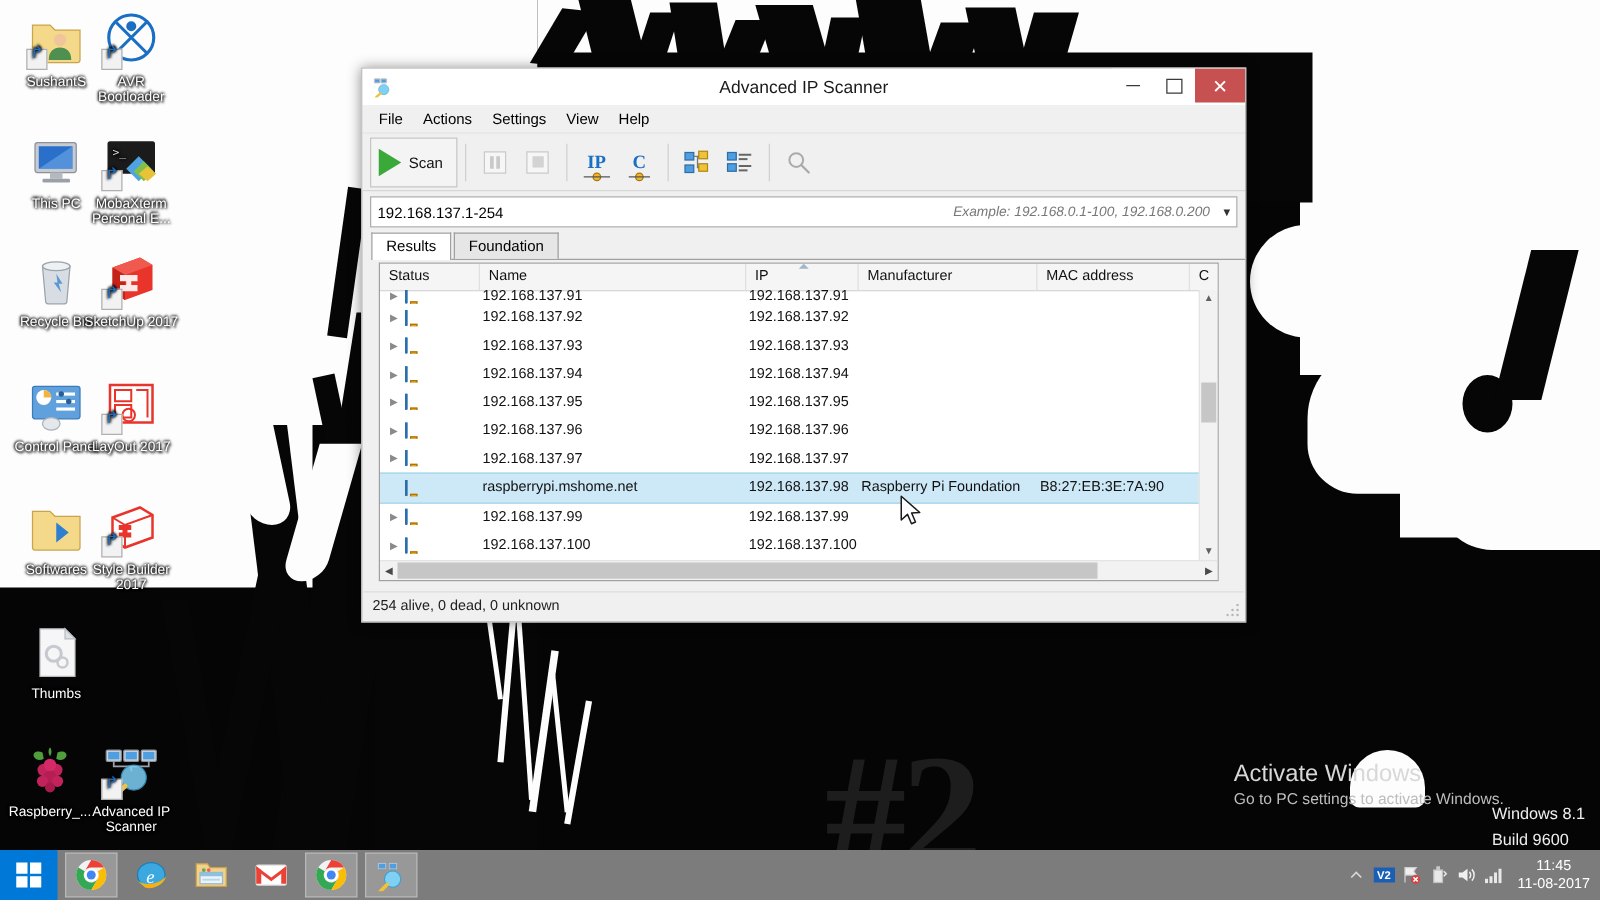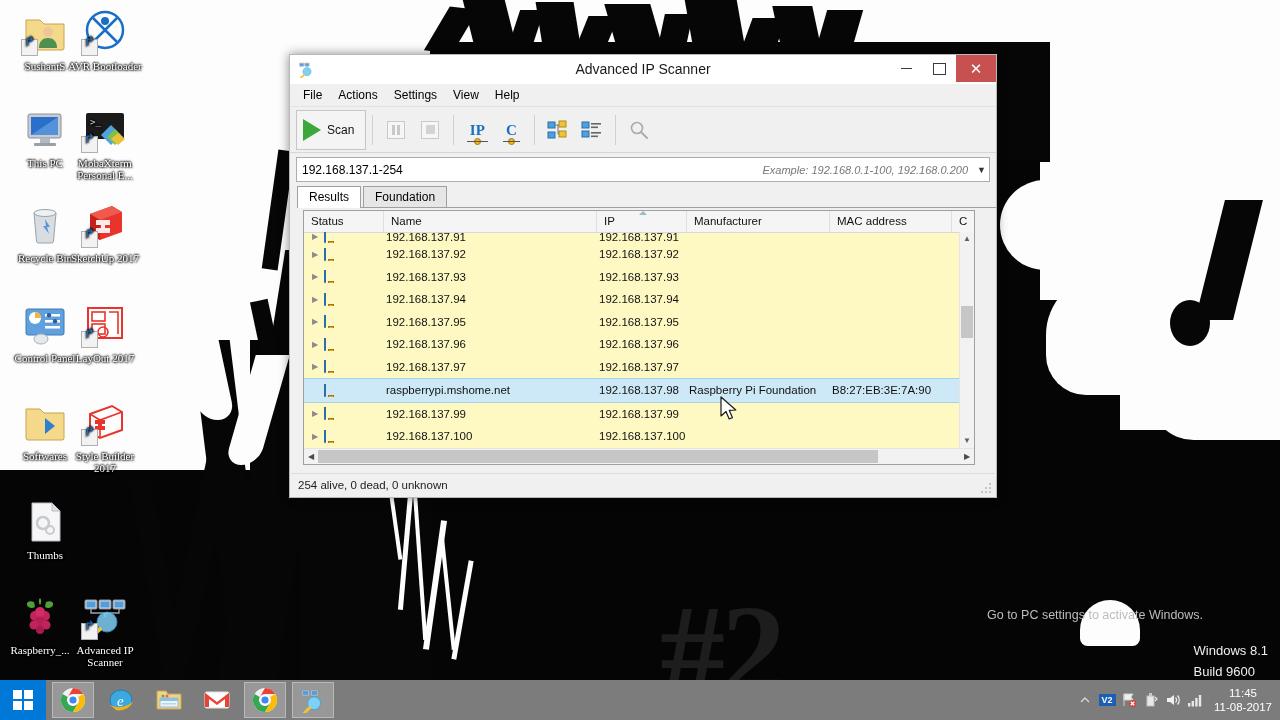--- a/index.html
+++ b/index.html
@@ -49,21 +49,21 @@
     font-size: 11px;
     line-height: 12px;
     text-shadow: 1px 1px 2px #000, -1px 0 2px #000, 0 -1px 2px #000;
     cursor: default;
   }
   .dicon .glyph {
     width: 48px; height: 48px;
     margin: 0 auto 4px auto;
     position: relative;
   }
-  .dicon .label { display: block; word-wrap: break-word; font-family: Liberation Serif, serif; }
+  .dicon .label { display: block; word-wrap: break-word; }
   .shortcut-arrow {
     position: absolute; left: 0; bottom: 0;
     width: 15px; height: 15px;
     background: #f2f2f2;
     border: 1px solid #b0b0b0;
   }
   .shortcut-arrow:after {
     content: "↰";
     position: absolute; left: 2px; top: -4px;
     font-size: 13px; color: #1a6fc4;
@@ -251,21 +251,21 @@
     background: #fff;
     position: relative; top: 1px;
     padding-bottom: 4px;
   }
 
   
   #tablewrap {
     position: absolute;
     left: 303px; top: 210px;
     width: 670px; height: 253px;
-    background: #fef9c3;
+    background: #ffffff;
     border: 1px solid #a0a0a0;
     overflow: hidden;
   }
   #thead {
     height: 21px;
     background: #f5f5f5;
     border-bottom: 1px solid #d8d8d8;
     display: flex;
     position: relative;
   }
@@ -681,20 +681,21 @@
         <path d="M10 17v4h28v-4 M24 21v4" stroke="#9aa2ab" fill="none" stroke-width="1.4"></path>
         <circle cx="26" cy="30" r="10" fill="#7fd0f5" opacity=".85" stroke="#3f9ed0"></circle>
         <path d="M19 37 L10 45" stroke="#f0c23a" stroke-width="4" stroke-linecap="round"></path>
       </svg>
       <span class="shortcut-arrow"></span>
     </div>
     <span class="label">Advanced IP Scanner</span>
   </div>
 
   <div id="activate">
+    <div class="big">Activate Windows</div>
     <div class="small">Go to PC settings to activate Windows.</div>
   </div>
   <div id="winver">
     <div>Windows 8.1</div>
     <div>Build 9600</div>
   </div>
 
   <div id="window">
 
     <div id="titlebar">

